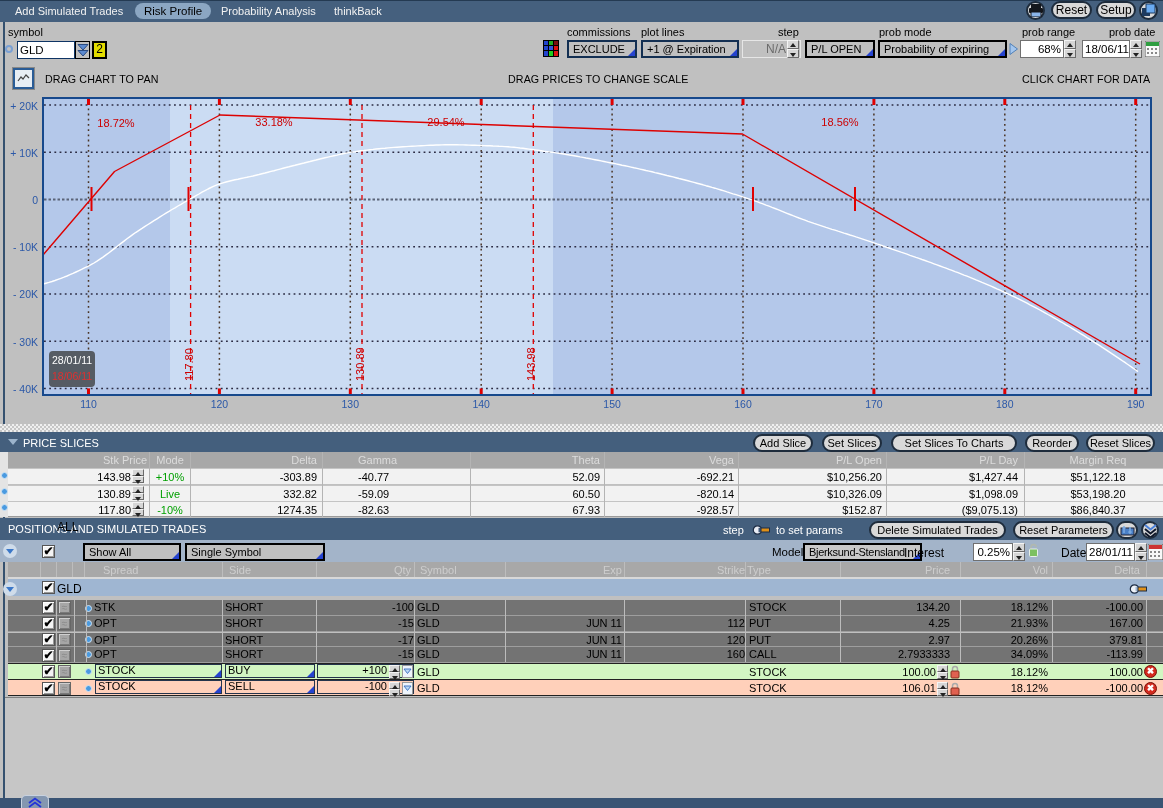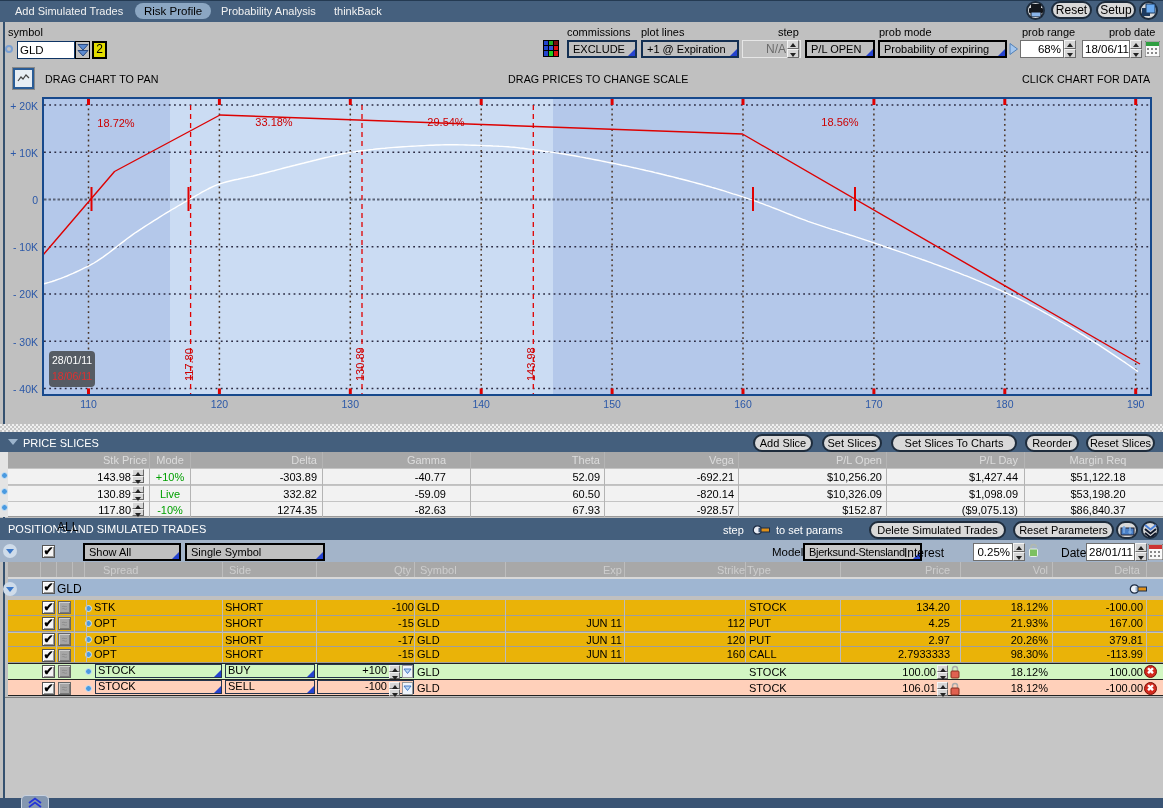--- a/index.html
+++ b/index.html
@@ -186,21 +186,21 @@
 <div class="a pill" style="left:753px;top:434px;width:60px;font-size:11px">Add Slice</div>
 <div class="a pill" style="left:822px;top:434px;width:60px;font-size:11px">Set Slices</div>
 <div class="a pill" style="left:891px;top:434px;width:126px;font-size:11px">Set Slices To Charts</div>
 <div class="a pill" style="left:1025px;top:434px;width:54px;font-size:11px">Reorder</div>
 <div class="a pill" style="left:1086px;top:434px;width:69px;font-size:11px">Reset Slices</div>
 
 <style>
 .sc1{left:20px;width:103px;text-align:right}
 .sc2{left:140px;width:44px;text-align:center;color:#00a000}
 .sc3{left:200px;width:109px;text-align:right}
-.sc4{left:330px;width:108px;text-align:right}
+.sc4{left:350px;width:108px;text-align:left}
 .sc5{left:480px;width:112px;text-align:right}
 .sc6{left:614px;width:112px;text-align:right}
 .sc7{left:760px;width:114px;text-align:right}
 .sc8{left:890px;width:120px;text-align:right}
 .sc9{left:1030px;width:120px;text-align:center}
 .srow{left:8px;width:1155px;height:16px;background:#f2f2f2;border-top:1px solid #c4c4c4}
 .bdot{width:7px;height:7px;border-radius:50%;background:#4a9ae0;border:1px solid #d0e4f4}
 .gsq{width:13px;height:13px;background:#a6a6a6;border:1px solid #666;box-shadow:inset 1px 1px 0 #cfcfcf,inset -1px -1px 0 #7a7a7a;overflow:hidden}.gsq:after{content:"\2248";display:block;color:#8a8a8a;font-size:10px;line-height:11px;text-align:center}
 </style>
 <div class="a thead" style="left:8px;top:452px;width:1155px;height:16px">
@@ -312,21 +312,21 @@
 .pc-spread{left:86px}
 .pc-side{left:217px}
 .pc-qty{left:330px;width:76px;text-align:right}
 .pc-sym{left:409px}
 .pc-exp{left:560px;width:54px;text-align:right}
 .pc-strike{left:680px;width:57px;text-align:right}
 .pc-type{left:741px}
 .pc-price{left:840px;width:102px;text-align:right}
 .pc-vol{left:970px;width:70px;text-align:right}
 .pc-delta{left:1060px;width:75px;text-align:right}
-.prow{left:8px;width:1155px;height:15px;background:#eab308;font-size:11px}
+.prow{left:8px;width:1155px;height:15px;background:#737373;font-size:11px}
 .prow span{top:1px}
 .simbox{position:absolute;top:0;height:14px;border:1.5px solid #24344c;font-size:11px;padding:0 2px;line-height:11px}
 .ddt{position:absolute;right:0;bottom:0;border-left:7px solid transparent;border-bottom:7px solid #2543cf}
 </style>
 <div class="a thead row" style="left:8px;top:562px;width:1155px;height:15px;font-size:11px;color:#cdcdcd">
 <span class="pc-spread" style="left:95px">Spread</span>
     <span class="pc-side" style="left:221px">Side</span>
     <span class="pc-qty" style="width:73px">Qty</span>
     <span class="pc-sym" style="left:412px">Symbol</span>
     <span class="pc-exp">Exp</span>
@@ -395,21 +395,21 @@
 </div>
 <div class="a row prow pv" style="top:647px;height:15px">
 <span class="pc-spread">OPT</span>
     <span class="pc-side">SHORT</span>
     <span class="pc-qty">-15</span>
     <span class="pc-sym">GLD</span>
     <span class="pc-exp">JUN 11</span>
     <span class="pc-strike">160</span>
     <span class="pc-type">CALL</span>
     <span class="pc-price">2.7933333</span>
-    <span class="pc-vol">98.30%</span>
+    <span class="pc-vol">34.09%</span>
     <span class="pc-delta">-113.99</span>
 </div>
 <div class="a row prow" style="top:662.5px;height:17px;background:#d2f6c2;border-top:1.5px solid #222;border-bottom:1.5px solid #222">
 <span class="pc-sym" style="top:2px">GLD</span>
     <span class="pc-type" style="top:2px">STOCK</span>
     <span class="pc-price" style="top:2px;width:88px">100.00</span>
     <span class="pc-vol" style="top:2px">18.12%</span>
     <span class="pc-delta" style="top:2px">100.00</span>
 <div class="simbox" style="left:87px;width:127px;background:#d2f6c2">STOCK<div class="ddt"></div></div>
 <div class="simbox" style="left:217px;width:90px;background:#d2f6c2">BUY<div class="ddt"></div></div>

